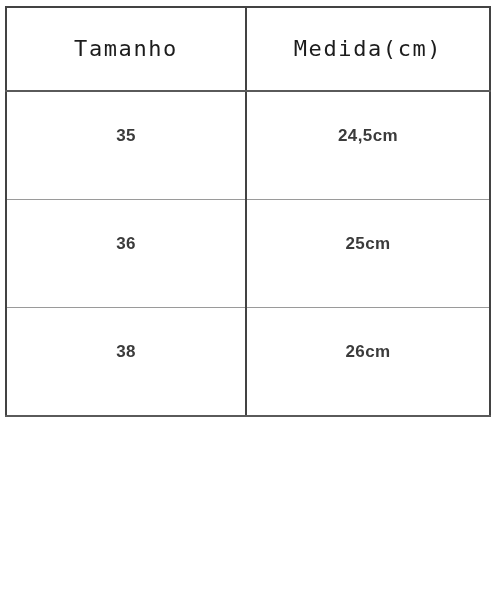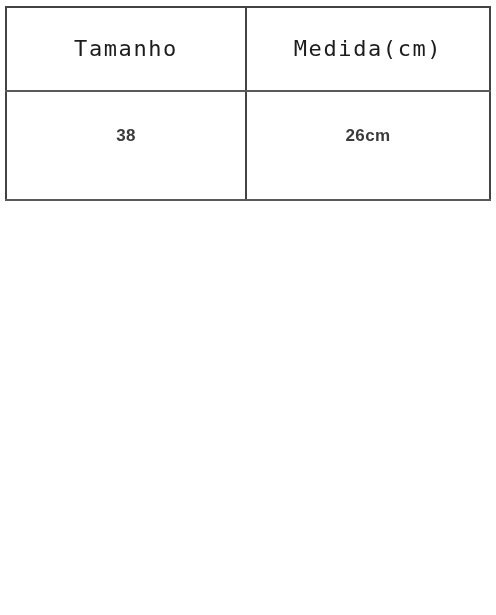--- a/index.html
+++ b/index.html
@@ -95,20 +95,28 @@
 
     <thead>
       <tr>
         <th class="col-left">Tamanho</th>
         <th class="col-right">Medida(cm)</th>
       </tr>
     </thead>
 
     <tbody>
       <tr>
+        <td class="col-left">35</td>
+        <td class="col-right">24,5cm</td>
+      </tr>
+      <tr>
+        <td class="col-left">36</td>
+        <td class="col-right">25cm</td>
+      </tr>
+      <tr>
         <td class="col-left">38</td>
         <td class="col-right">26cm</td>
       </tr>
 
     </tbody>
   </table>
 
 </div>
 
 </body></html>

